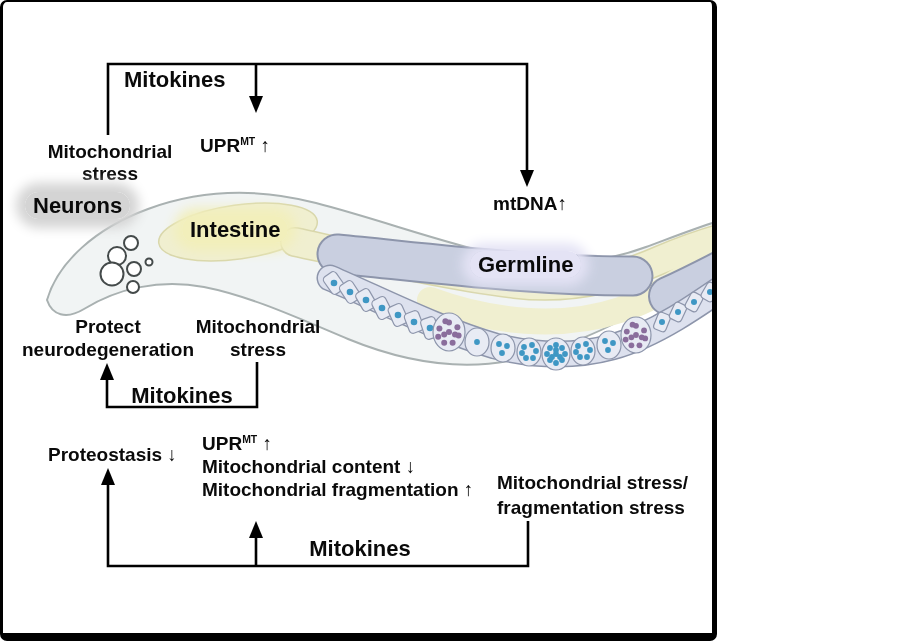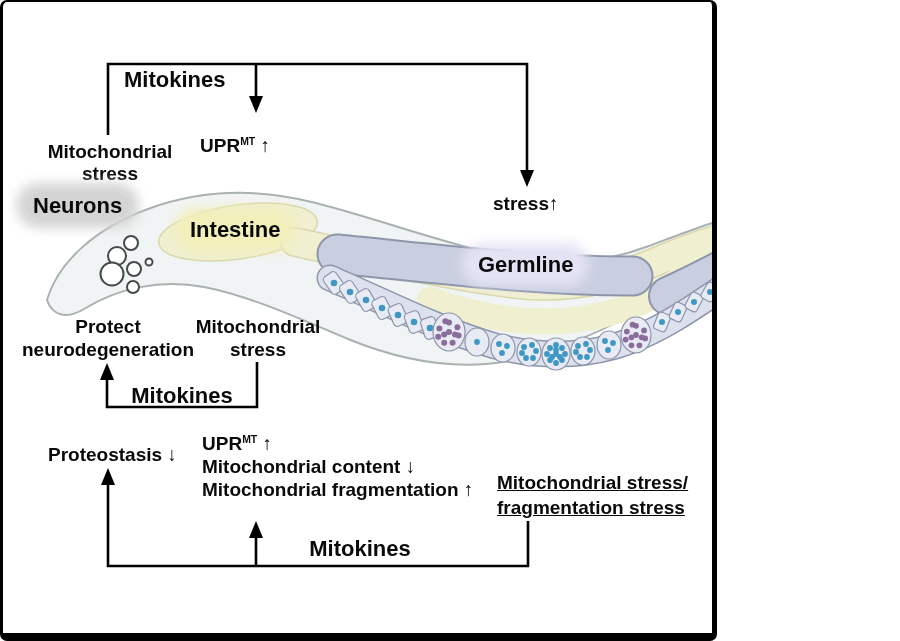--- a/index.html
+++ b/index.html
@@ -8,21 +8,21 @@
     font-family:"Liberation Sans","DejaVu Sans",sans-serif;color:#0a0a0a;
   }
   .frame{position:absolute;inset:0;border:solid #000;border-width:2px 5px 8px 3px;border-radius:7px;pointer-events:none;}
   svg.art{position:absolute;left:0;top:0;}
   .lbl{position:absolute;font-weight:bold;white-space:nowrap;line-height:1.15;}
   .fs19{font-size:19px;}
   .fs22{font-size:22px;}
   .ctr{text-align:center;}
   .lh22 div{line-height:22px;}
   .lh23 div{line-height:23px;}
-  .lh25 div{line-height:25px;text-decoration:underline;}
+  .lh25 div{line-height:25px;}
   sup{font-size:0.55em;vertical-align:super;}
   .glow{padding:1px 8px;border-radius:14px;}
   .glow-neurons{background:var(--neurons_glow);box-shadow:0 0 12px 9px var(--neurons_glow);}
   .glow-intestine{background:var(--intestine_glow);box-shadow:0 0 12px 8px var(--intestine_glow);text-align:center;}
   .glow-germline{background:var(--germline_glow);box-shadow:0 0 12px 8px var(--germline_glow);}
 </style>
 </head>
 <body>
 
 <div class="canvas">
@@ -192,21 +192,21 @@
 
   <div class="lbl fs19 ctr lh22" style="left:30px;top:141px;width:160px;">
     <div>Mitochondrial</div>
     <div>stress</div>
   </div>
 
   <div class="lbl fs19 lh22" style="left:200px;top:131px;">
     <div><span>UPR</span><sup>MT</sup><span> ↑</span></div>
   </div>
 
-  <div class="lbl fs19" style="left:493px;top:193px;">stress↑</div>
+  <div class="lbl fs19" style="left:493px;top:193px;">mtDNA↑</div>
 
   <div class="lbl fs22" style="left:25px;top:193px;">
     <span class="glow glow-neurons">Neurons</span>
   </div>
   <div class="lbl fs22" style="left:182px;top:217px;">
     <span class="glow glow-intestine">Intestine</span>
   </div>
   <div class="lbl fs22" style="left:470px;top:252px;">
     <span class="glow glow-germline">Germline</span>
   </div>

